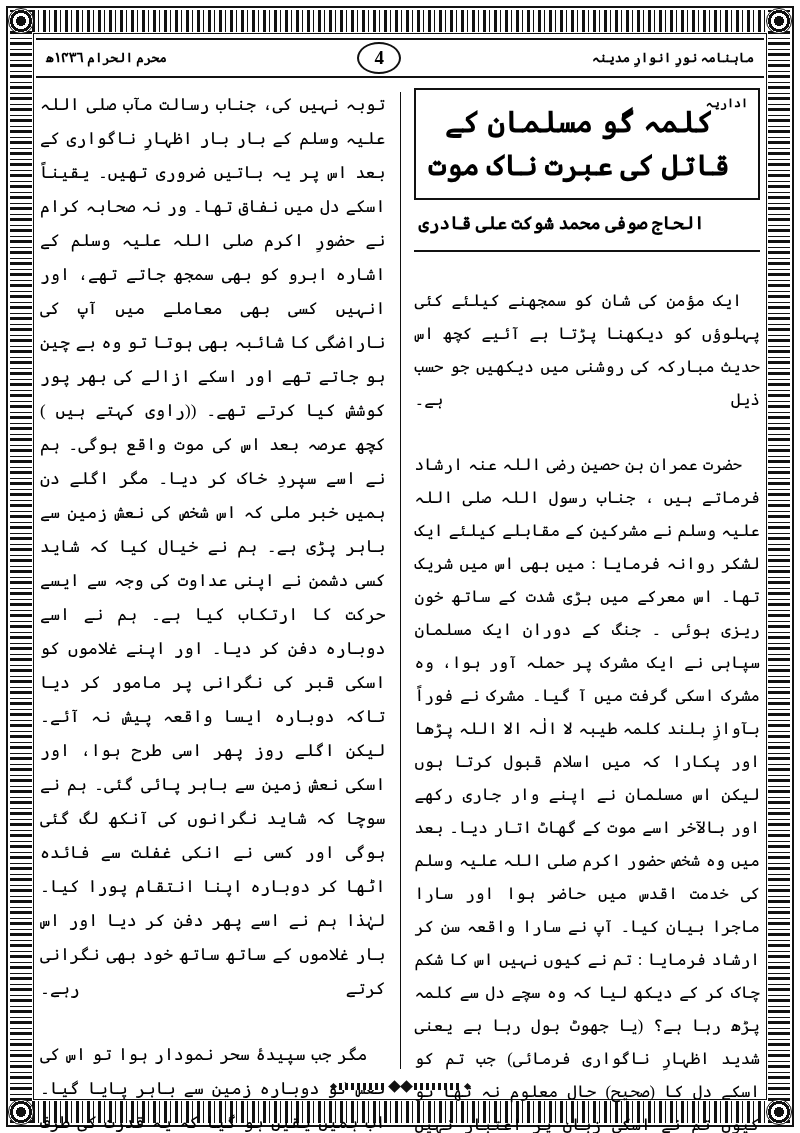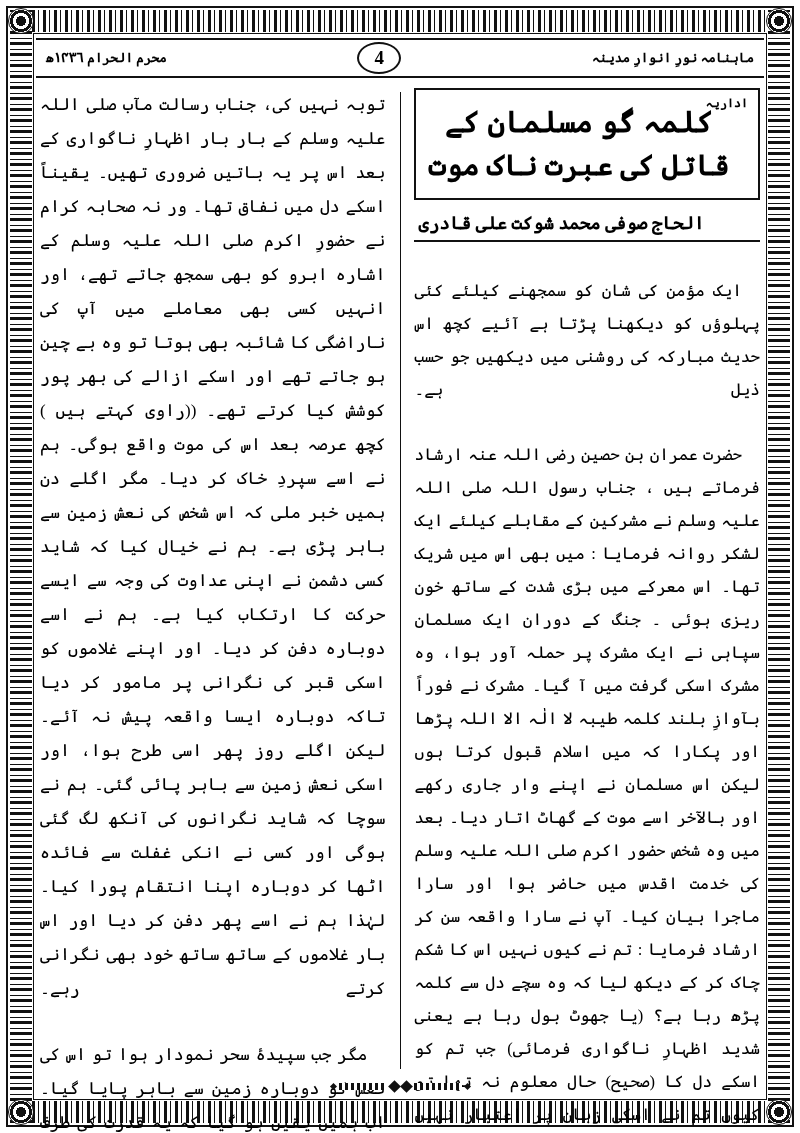--- a/index.html
+++ b/index.html
@@ -153,21 +153,21 @@
     font-weight: bold;
     line-height: 1.45;
     white-space: nowrap;
   }
   .title-line.l2 { font-size: 29px; }
 
   .byline {
     text-align: left;
     font-size: 18px;
     font-weight: bold;
-    padding: 6px 4px 6px 4px;
+    padding: 6px 4px 16px 4px;
     border-bottom: 2px solid #111;
     margin-bottom: 8px;
   }
 
   .para {
     font-size: 16.5px;
     line-height: 2.0;
     text-align: justify;
     text-align-last: justify;
     margin: 0 0 6px 0;

